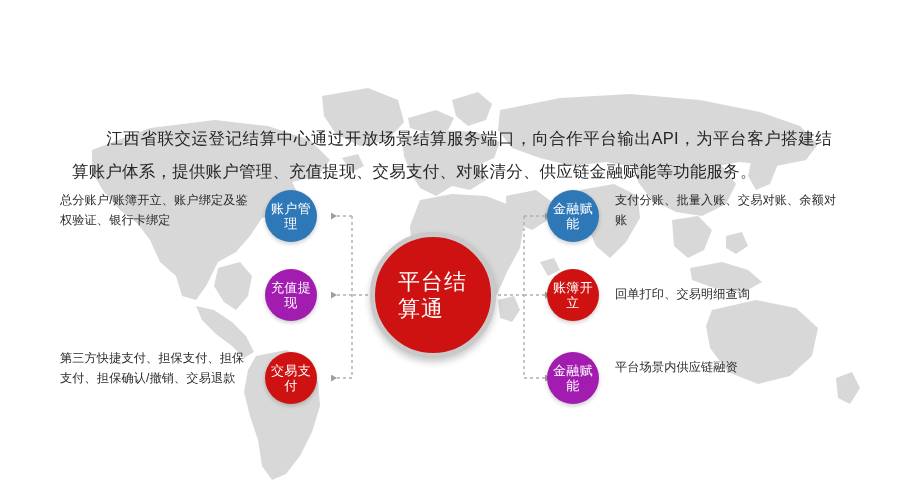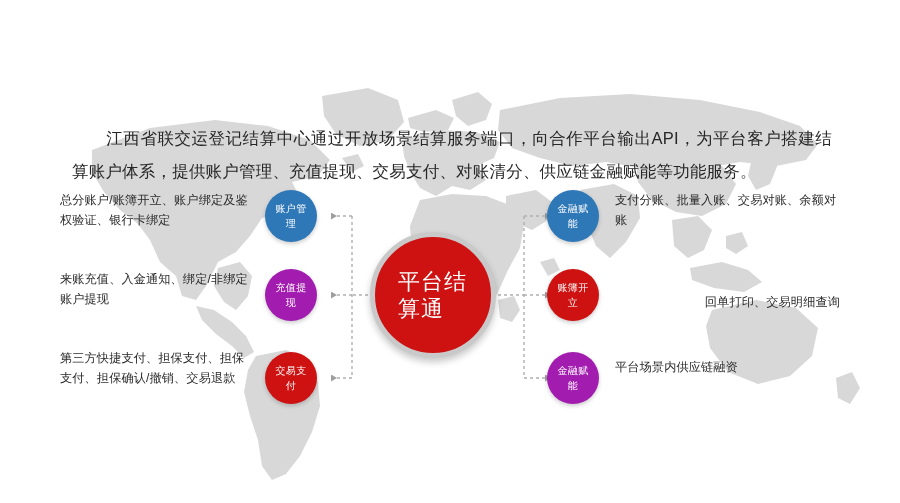--- a/index.html
+++ b/index.html
@@ -92,21 +92,21 @@
     height: 52px;
     border-radius: 50%;
     display: flex;
     align-items: center;
     justify-content: center;
     box-shadow: 0 2px 4px rgba(0,0,0,0.20);
     box-sizing: border-box;
   }
   .node .node-label {
     color: #ffffff;
-    font-size: 10px;
+    font-size: 13px;
     line-height: 15px;
     text-align: center;
     width: 40px;
     letter-spacing: 0.3px;
   }
   .node.blue  { background: #2e78b8; }
   .node.red   { background: #ce1111; }
   .node.gray  { background: #a21caf; }
 
   
@@ -216,35 +216,34 @@
   </div>
 
   <div class="node blue" style="left:265px; top:190px;">
     <span class="node-label">账户管理</span>
   </div>
   <div class="caption left" style="left:60px; top:190px;">总分账户/账簿开立、账户绑定及鉴权验证、银行卡绑定</div>
 
   <div class="node gray" style="left:265px; top:269px;">
     <span class="node-label">充值提现</span>
   </div>
-  <div class="caption left" style="left:60px; top:269px;">来账充值、入金通知、绑定/非绑定账户提现</div>
 
   <div class="node red" style="left:265px; top:352px;">
     <span class="node-label">交易支付</span>
   </div>
   <div class="caption left" style="left:60px; top:348px;">第三方快捷支付、担保支付、担保支付、担保确认/撤销、交易退款</div>
 
   <div class="node blue" style="left:547px; top:190px;">
     <span class="node-label">金融赋能</span>
   </div>
   <div class="caption right" style="left:615px; top:190px;">支付分账、批量入账、交易对账、余额对账</div>
 
   <div class="node red" style="left:547px; top:269px;">
     <span class="node-label">账簿开立</span>
   </div>
-  <div class="caption right" style="left:615px; top:292px;text-align:right;">回单打印、交易明细查询</div>
+  <div class="caption right" style="left:615px; top:284px;">回单打印、交易明细查询</div>
 
   <div class="node gray" style="left:547px; top:352px;">
     <span class="node-label">金融赋能</span>
   </div>
   <div class="caption right" style="left:615px; top:357px;">平台场景内供应链融资</div>
 
 </div>
 
 </body></html>

